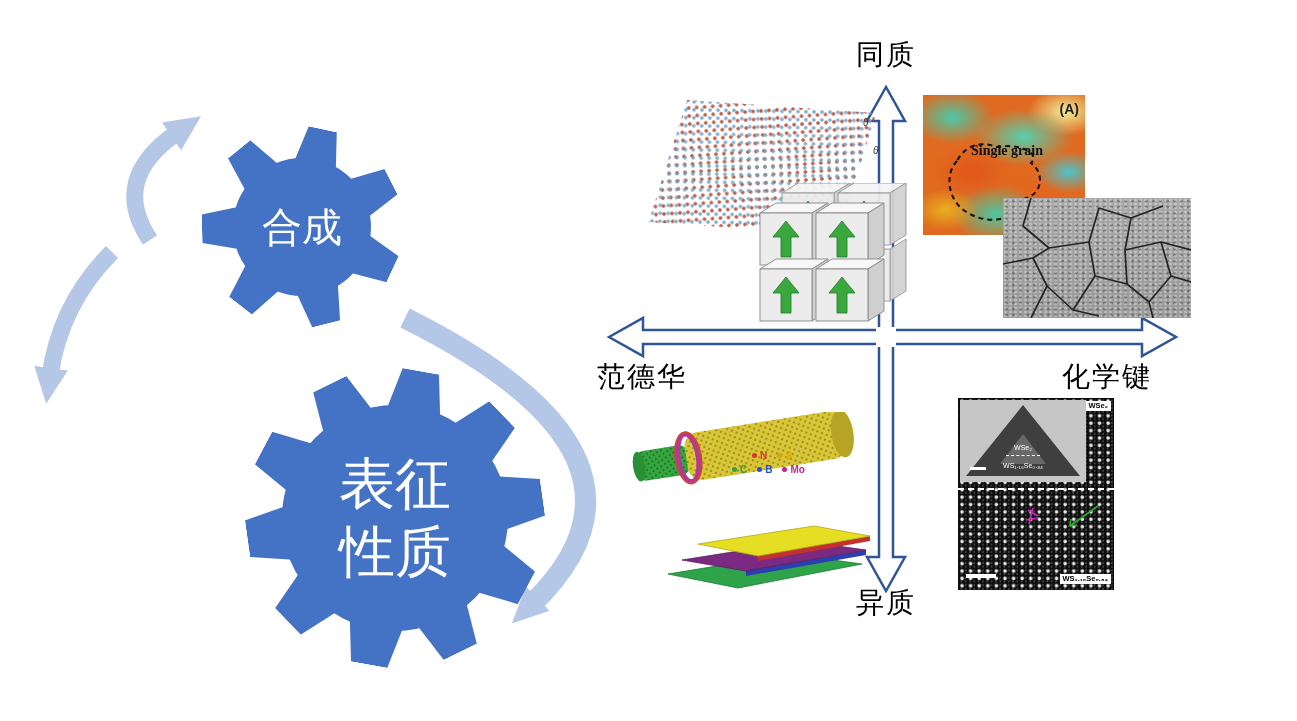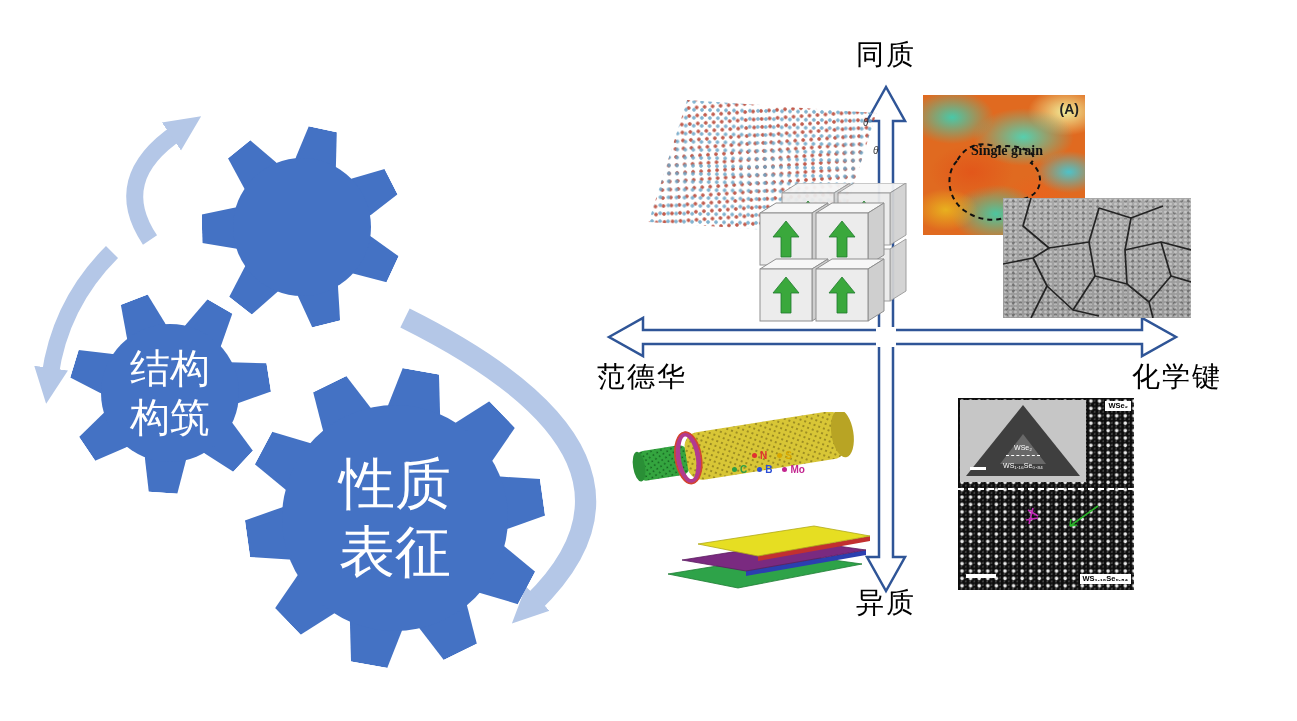--- a/index.html
+++ b/index.html
@@ -95,60 +95,47 @@
   <div class="gear g-sm" style="left:202px;top:127px;width:200px;height:200px;">
     <div class="tooth" style="transform:rotate(12deg) translateY(-82px)"></div>
     <div class="tooth" style="transform:rotate(63deg) translateY(-82px)"></div>
     <div class="tooth" style="transform:rotate(115deg) translateY(-82px)"></div>
     <div class="tooth" style="transform:rotate(166deg) translateY(-82px)"></div>
     <div class="tooth" style="transform:rotate(218deg) translateY(-82px)"></div>
     <div class="tooth" style="transform:rotate(269deg) translateY(-82px)"></div>
     <div class="tooth" style="transform:rotate(321deg) translateY(-82px)"></div>
     <div class="gear-body"></div>
     <div class="gear-text">
-    </div>
-  </div>
-
-  <div class="gear g-sm" style="left:70px;top:293px;width:200px;height:200px;">
-    <div class="tooth" style="transform:rotate(30deg) translateY(-82px)"></div>
-    <div class="tooth" style="transform:rotate(81deg) translateY(-82px)"></div>
-    <div class="tooth" style="transform:rotate(133deg) translateY(-82px)"></div>
-    <div class="tooth" style="transform:rotate(184deg) translateY(-82px)"></div>
-    <div class="tooth" style="transform:rotate(236deg) translateY(-82px)"></div>
-    <div class="tooth" style="transform:rotate(287deg) translateY(-82px)"></div>
-    <div class="tooth" style="transform:rotate(339deg) translateY(-82px)"></div>
-    <div class="gear-body"></div>
-    <div class="gear-text">
-      <div>结构</div>
-      <div>构筑</div>
-    </div>
-  </div>
+      <div>合成</div>
+    </div>
+  </div>
+
 
   <div class="gear g-lg" style="left:245px;top:368px;width:300px;height:300px;">
     <div class="tooth" style="transform:rotate(10deg) translateY(-128px)"></div>
     <div class="tooth" style="transform:rotate(46deg) translateY(-128px)"></div>
     <div class="tooth" style="transform:rotate(82deg) translateY(-128px)"></div>
     <div class="tooth" style="transform:rotate(118deg) translateY(-128px)"></div>
     <div class="tooth" style="transform:rotate(154deg) translateY(-128px)"></div>
     <div class="tooth" style="transform:rotate(190deg) translateY(-128px)"></div>
     <div class="tooth" style="transform:rotate(226deg) translateY(-128px)"></div>
     <div class="tooth" style="transform:rotate(262deg) translateY(-128px)"></div>
     <div class="tooth" style="transform:rotate(298deg) translateY(-128px)"></div>
     <div class="tooth" style="transform:rotate(334deg) translateY(-128px)"></div>
     <div class="gear-body"></div>
     <div class="gear-text">
+      <div>表征</div>
       <div>性质</div>
-      <div>表征</div>
     </div>
   </div>
 
   <div class="axis-label" style="left:886px;top:36px;transform:translateX(-50%);">同质</div>
   <div class="axis-label" style="left:886px;top:584px;transform:translateX(-50%);">异质</div>
   <div class="axis-label" style="left:597px;top:358px;">范德华</div>
-  <div class="axis-label" style="left:1132px;top:358px;">化学键</div>
+  <div class="axis-label" style="left:1062px;top:358px;">化学键</div>
 
   <div class="fig" style="left:645px;top:95px;width:235px;height:145px;">
     <div class="moire-clip">
       <div class="moire-layer moire-red"></div>
       <div class="moire-layer moire-blue"></div>
     </div>
     <div class="theta" style="left:218px;top:22px;">θ</div>
     <div class="theta" style="left:228px;top:50px;">θ</div>
   </div>
 
@@ -278,21 +265,21 @@
   <svg class="fig" style="left:662px;top:498px;" width="210" height="95" viewBox="0 0 210 95">
     <g>
       <polygon points="6,76 128,56 200,66 76,90" fill="#2ea349" stroke="#1d7c33" stroke-width="0.8"></polygon>
       <polygon points="84,73 204,52 204,57 84,78" fill="#2b3fb0"></polygon>
       <polygon points="20,62 140,43 204,52 84,73" fill="#7a2a80" stroke="#5a1c60" stroke-width="0.8"></polygon>
       <polygon points="96,58 208,38 208,43 96,63" fill="#c23030"></polygon>
       <polygon points="36,46 152,28 208,38 96,58" fill="#e6de22" stroke="#b0a818" stroke-width="0.8"></polygon>
     </g>
   </svg>
 
-  <div class="fig stem" style="left:958px;top:398px;width:176px;height:192px;">
+  <div class="fig stem" style="left:958px;top:398px;width:156px;height:192px;">
     <div class="stem-dash" style="top:90px;"></div>
 
     <svg width="176" height="192" viewBox="0 0 176 192" style="position:absolute;inset:0;">
       <g stroke-width="1.6" fill="none">
         <path d="M 100 26 L 92 40 L 84 34 L 76 50" stroke="#d22"></path>
         <path d="M 126 34 L 100 52" stroke="#2ab52a"></path>
         <path d="M 100 52 l 6 -1 M 100 52 l 1 -6" stroke="#2ab52a"></path>
         <path d="M 140 108 L 112 128" stroke="#2ab52a"></path>
         <path d="M 112 128 l 7 -1 M 112 128 l 1 -7" stroke="#2ab52a"></path>
         <path d="M 70 112 l 10 6 M 75 110 l -4 16 M 68 122 l 12 -2" stroke="#c428b8"></path>

